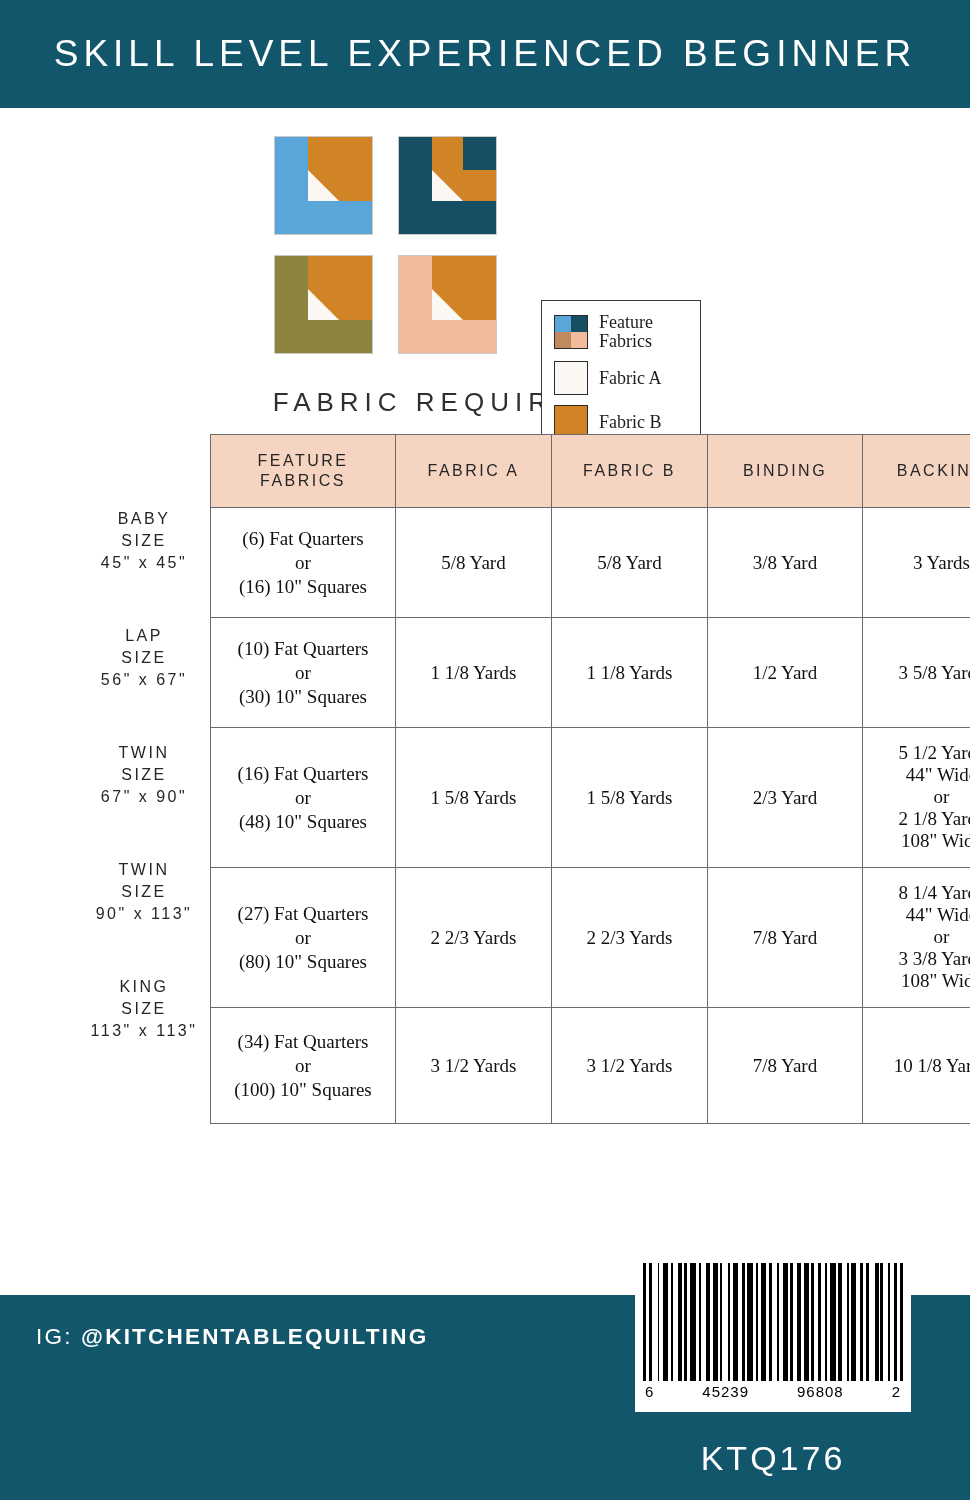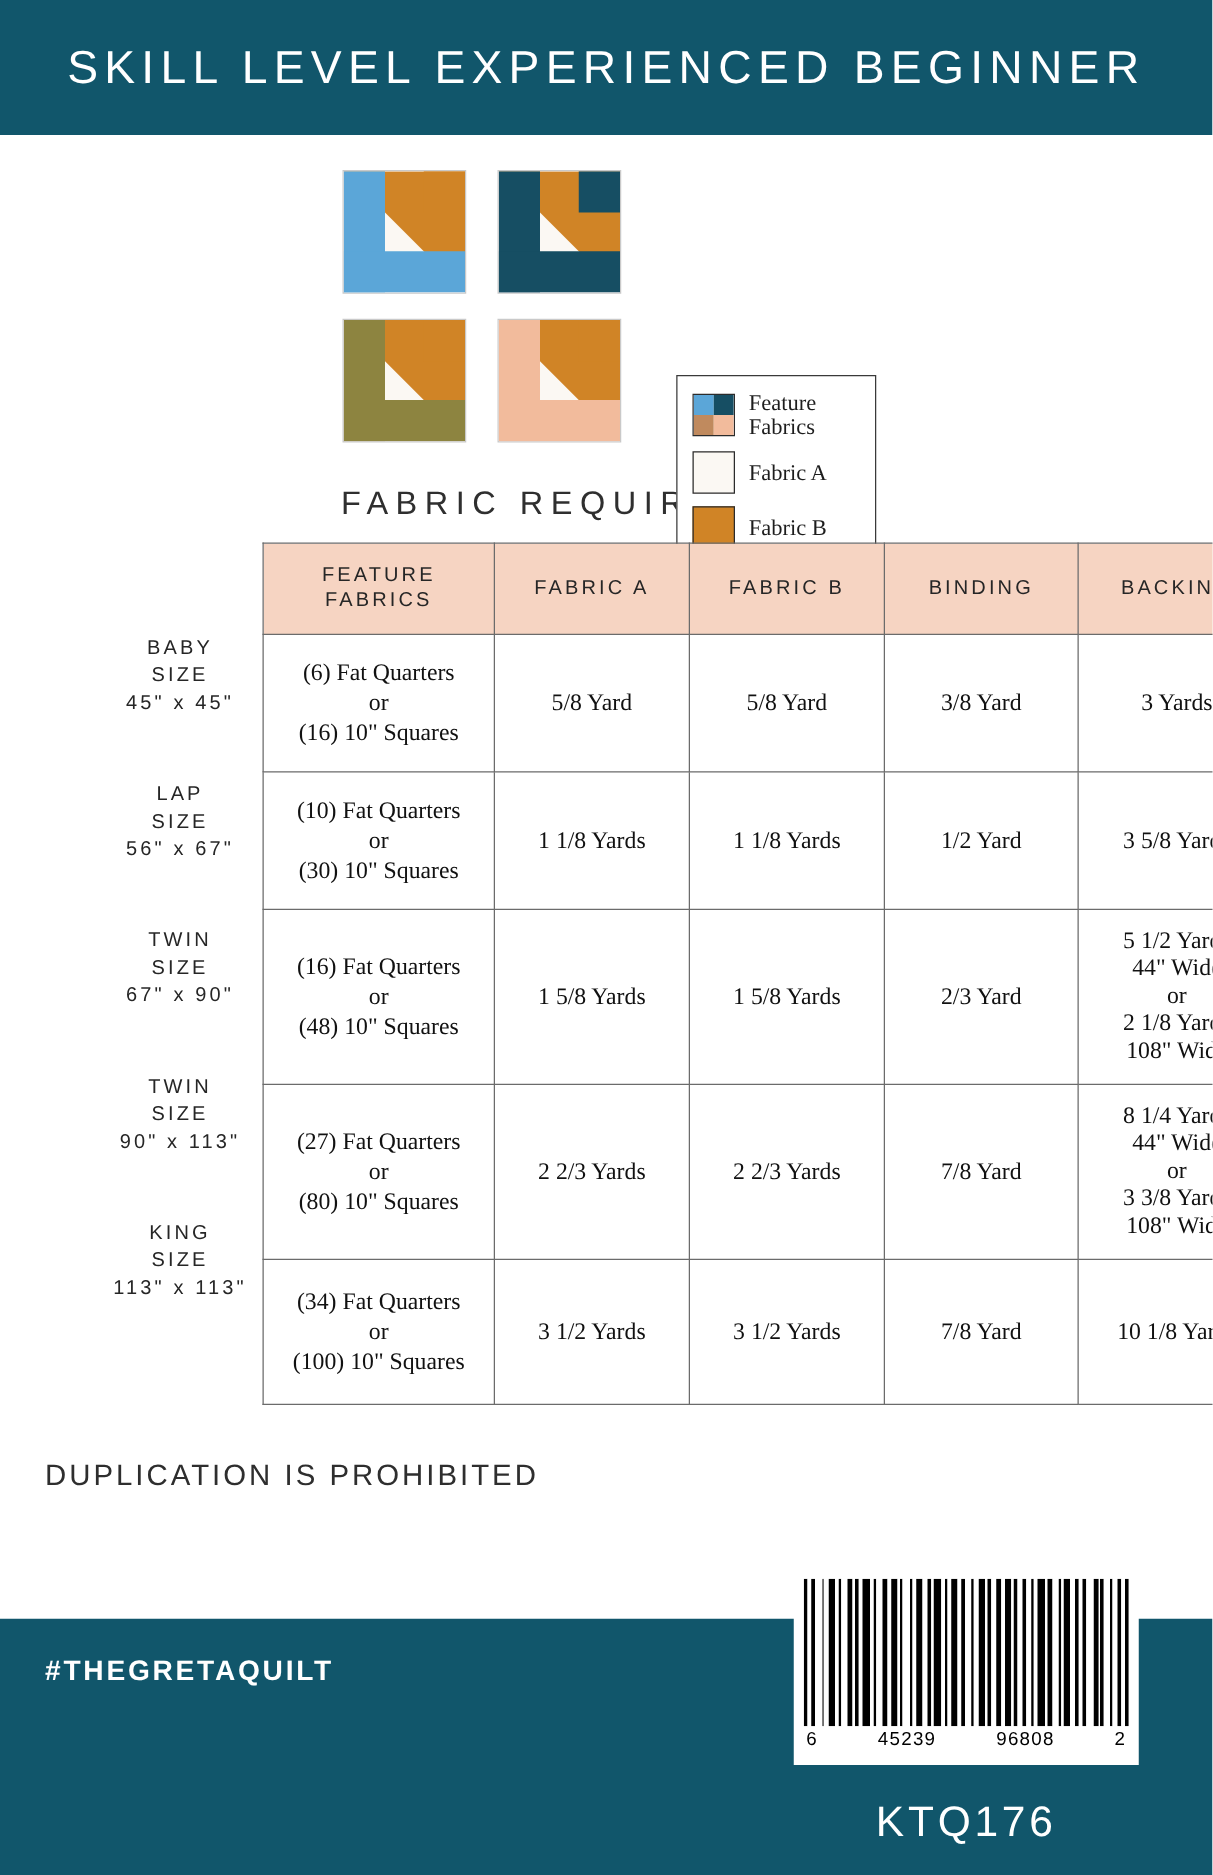--- a/index.html
+++ b/index.html
@@ -450,26 +450,27 @@
     <div>90" x 113"</div>
   </div>
   <div class="rowlabel" style="top:542px;">
     <div>KING</div>
     <div>SIZE</div>
     <div>113" x 113"</div>
   </div>
 </div>
 
 <div class="credits">
-  <div>DUPLICATION IS PROHIBITED</div>
 </div>
 
 <div class="footer-band">
   <div class="footer-text">
-    <div class="bold">#THEGRETAQUILT</div>
+    <div>
+      <span>IG: </span><span class="bold">@KITCHENTABLEQUILTING</span>
+    </div>
   </div>
 
   <div class="barcode-box">
     <div class="bars">
       <i style="width:3px"></i>
         <i style="width:3px;background:#fff"></i>
         <i style="width:3px"></i>
       <i style="width:6px;background:#fff"></i>
         <i style="width:2px"></i>
         <i style="width:4px;background:#fff"></i>

